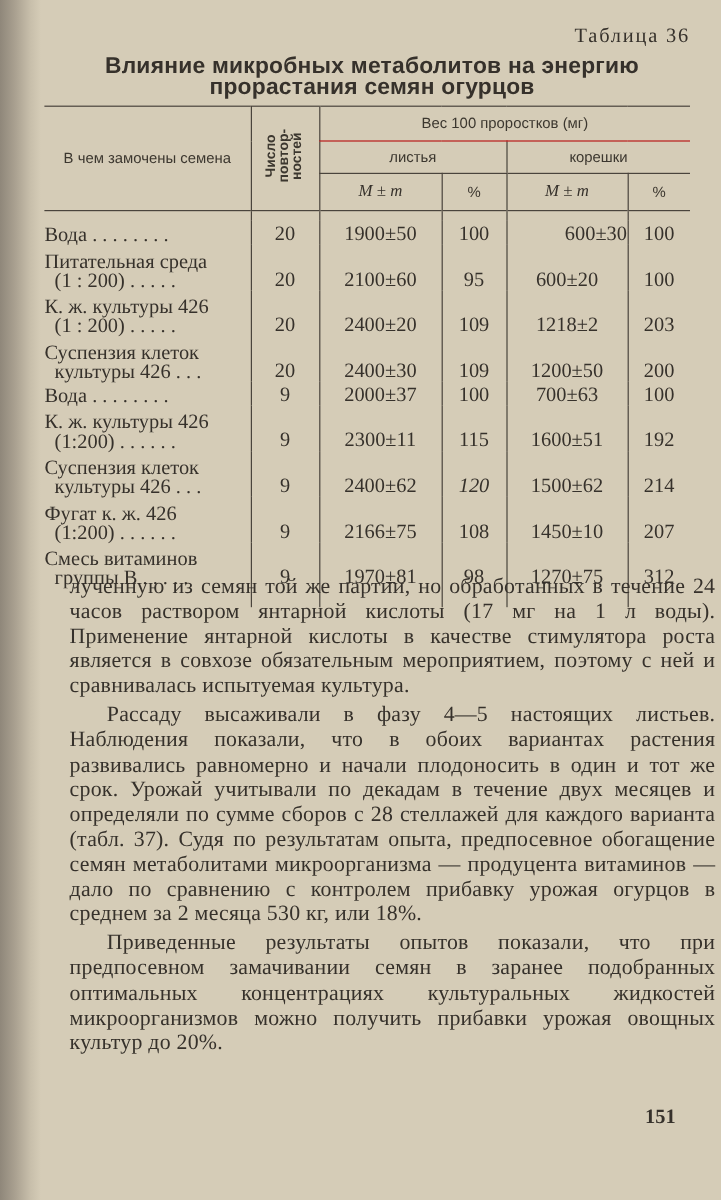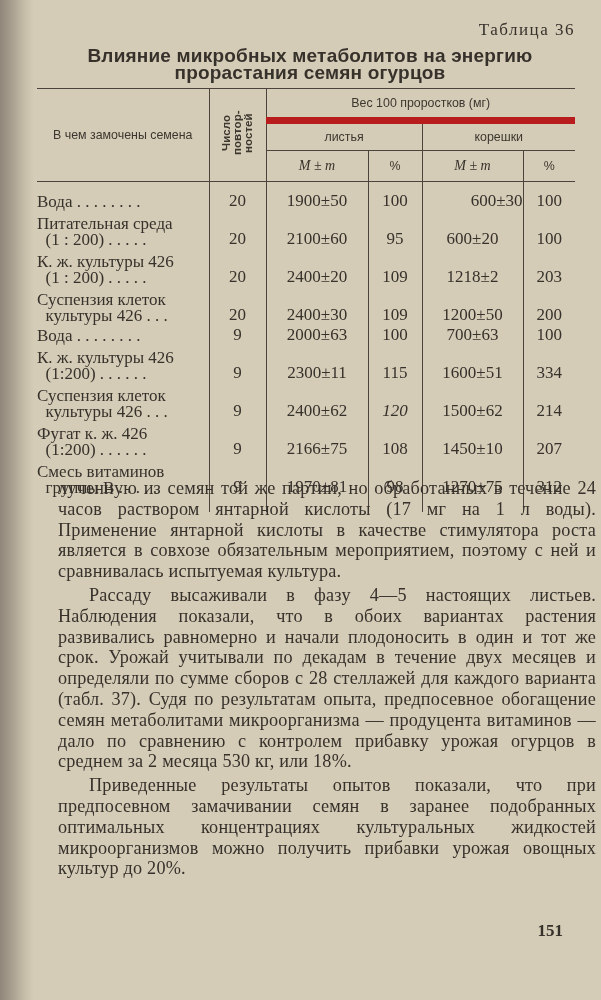--- a/index.html
+++ b/index.html
@@ -68,21 +68,21 @@
       <col style="width:54px">
       <col style="width:101px">
       <col style="width:52px">
     </colgroup>
     <thead>
       <tr class="hline">
         <th rowspan="3" class="hdr" style="height:86px; vertical-align:middle;">В чем замочены семена</th>
         <th rowspan="3" class="vl" style="vertical-align:middle; text-align:center;">
           <span class="rot" style="height:70px; width:36px;">Число повтор-ностей</span>
         </th>
-        <th colspan="4" class="vl hdr" style="height:28px; vertical-align:middle; text-align:center; border-bottom:7px solid #b91c1c;">
+        <th colspan="4" class="vl hdr" style="height:28px; vertical-align:middle; text-align:center; border-bottom:1px solid #b91c1c;">
           <span>Вес 100 проростков (мг)</span>
         </th>
       </tr>
       <tr>
         <th colspan="2" class="vl hdr" style="height:26px; text-align:center; border-bottom:1px solid #4a443c;">листья</th>
         <th colspan="2" class="vl hdr" style="text-align:center; border-bottom:1px solid #4a443c;">корешки</th>
       </tr>
       <tr>
         <th class="vl hdr-italic" style="height:30px; text-align:center;">M ± m</th>
         <th class="vl hdr" style="text-align:center;">%</th>
@@ -140,35 +140,35 @@
           <td class="vl cell-num" style="vertical-align: bottom;">2400±30</td>
           <td class="vl cell-num" style="vertical-align: bottom;">109</td>
           <td class="vl cell-num" style="vertical-align: bottom;">1200±50</td>
           <td class="vl cell-num" style="vertical-align: bottom;">200</td>
         </tr>
         <tr>
           <td class="cell-label" style="height: 20px; vertical-align: bottom;">
             <span class="row-label-line" style="white-space: pre;">Вода . . . . . . . .</span>
           </td>
           <td class="vl cell-num" style="vertical-align: bottom;">9</td>
-          <td class="vl cell-num" style="vertical-align: bottom;">2000±63</td>
+          <td class="vl cell-num" style="vertical-align: bottom;">2000±37</td>
           <td class="vl cell-num" style="vertical-align: bottom;">100</td>
           <td class="vl cell-num" style="vertical-align: bottom; margin-top: 28px;">700±63</td>
           <td class="vl cell-num" style="vertical-align: bottom;">100</td>
         </tr>
         <tr>
           <td class="cell-label" style="height: 38px; vertical-align: bottom;">
             <span class="row-label-line" style="white-space: pre;">К. ж. культуры 426</span>
             <span class="row-label-line" style="white-space: pre;">  (1:200) . . . . . .</span>
           </td>
           <td class="vl cell-num" style="vertical-align: bottom;">9</td>
           <td class="vl cell-num" style="vertical-align: bottom;">2300±11</td>
           <td class="vl cell-num" style="vertical-align: bottom;">115</td>
           <td class="vl cell-num" style="vertical-align: bottom;">1600±51</td>
-          <td class="vl cell-num" style="vertical-align: bottom;">334</td>
+          <td class="vl cell-num" style="vertical-align: bottom;">192</td>
         </tr>
         <tr>
           <td class="cell-label" style="height: 38px; vertical-align: bottom;">
             <span class="row-label-line" style="white-space: pre;">Суспензия клеток</span>
             <span class="row-label-line" style="white-space: pre;">  культуры 426 . . .</span>
           </td>
           <td class="vl cell-num" style="vertical-align: bottom;">9</td>
           <td class="vl cell-num" style="vertical-align: bottom;">2400±62</td>
           <td class="vl cell-num" style="vertical-align: bottom; font-style: italic;">120</td>
           <td class="vl cell-num" style="vertical-align: bottom;">1500±62</td>

